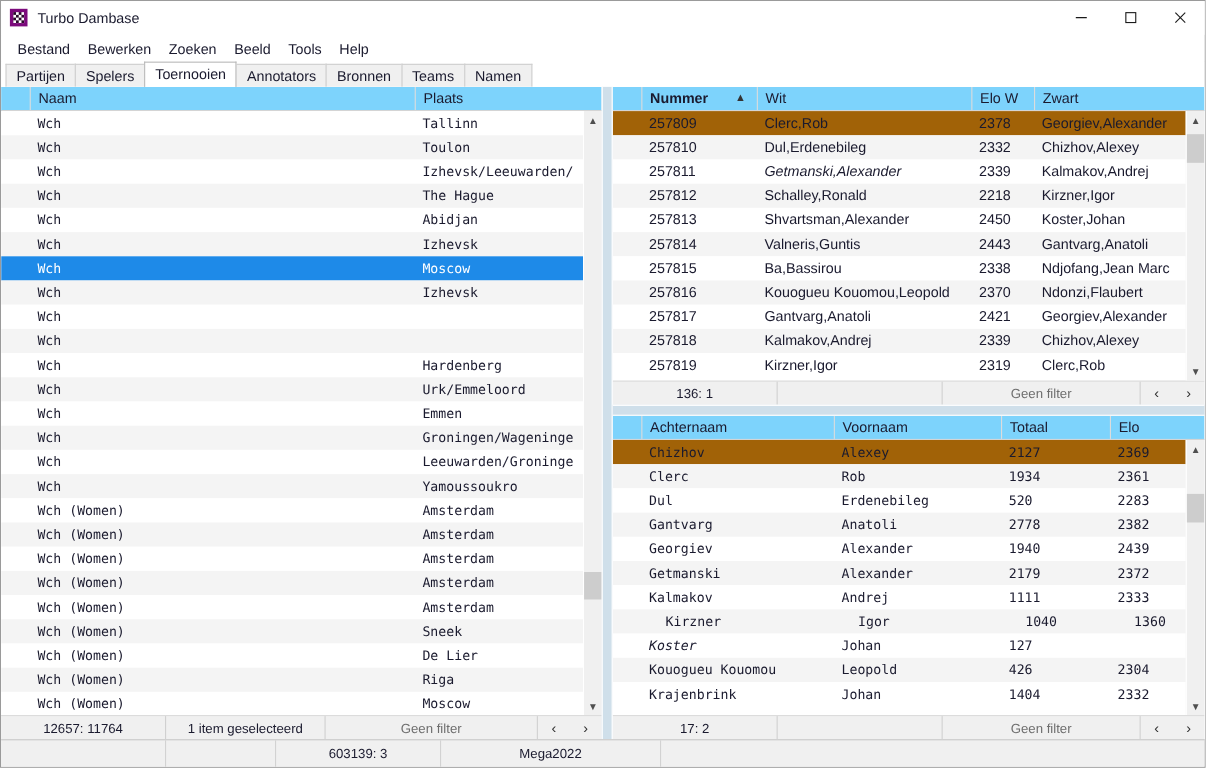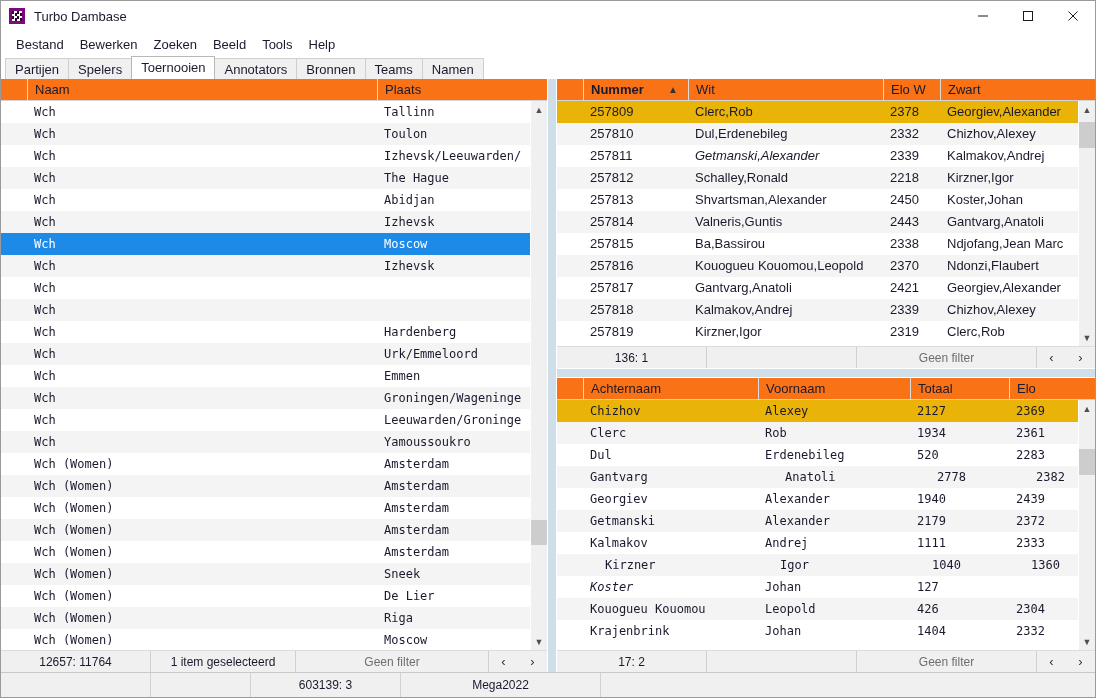--- a/index.html
+++ b/index.html
@@ -162,21 +162,21 @@
     display: flex;
     flex-direction: column;
     min-height: 0;
     background: #ffffff;
     overflow: hidden;
   }
   .grid-head {
     display: flex;
     height: 22px;
     flex: 0 0 22px;
-    background: #f97316;
+    background: #7dd3fc;
     border-bottom: 1px solid #d4d4d4;
     box-sizing: border-box;
   }
   .gh {
     font-size: 13px;
     color: #1a1a2e;
     line-height: 21px;
     padding-left: 7px;
     border-left: 1px solid #dcdcdc;
     box-sizing: border-box;
@@ -207,21 +207,21 @@
   }
   .row {
     display: flex;
     height: 22px;
     box-sizing: border-box;
     background: #ffffff;
   }
   .row.alt { background: #f4f4f4; }
   .row.sel-blue { background: #1e8ae8; }
   .row.sel-blue .cell { color: #ffffff; }
-  .row.sel-gray { background: #eab308; }
+  .row.sel-gray { background: #a16207; }
   .cell {
     line-height: 22px;
     font-size: 13px;
     padding-left: 7px;
     box-sizing: border-box;
     overflow: hidden;
     white-space: nowrap;
     color: #1a1a2e;
   }
   .mono .cell { font-family: "DejaVu Sans Mono", monospace; font-size: 12px; }
@@ -664,21 +664,21 @@
               <div class="row">
                 <div class="cell" style="flex: 0 0 26px;"></div>
                 <div class="cell" style="flex: 0 0 175px;">Dul</div>
                 <div class="cell" style="flex: 0 0 152px;">Erdenebileg</div>
                 <div class="cell" style="flex: 0 0 99px;">520</div>
                 <div class="cell" style="flex: 1 1 auto;">2283</div>
               </div>
               <div class="row alt">
                 <div class="cell" style="flex: 0 0 26px;"></div>
                 <div class="cell" style="flex: 0 0 175px;">Gantvarg</div>
-                <div class="cell" style="flex: 0 0 152px; margin-left: 20px;">Anatoli</div>
+                <div class="cell" style="flex: 0 0 152px;">Anatoli</div>
                 <div class="cell" style="flex: 0 0 99px;">2778</div>
                 <div class="cell" style="flex: 1 1 auto;">2382</div>
               </div>
               <div class="row">
                 <div class="cell" style="flex: 0 0 26px;"></div>
                 <div class="cell" style="flex: 0 0 175px;">Georgiev</div>
                 <div class="cell" style="flex: 0 0 152px;">Alexander</div>
                 <div class="cell" style="flex: 0 0 99px;">1940</div>
                 <div class="cell" style="flex: 1 1 auto;">2439</div>
               </div>

